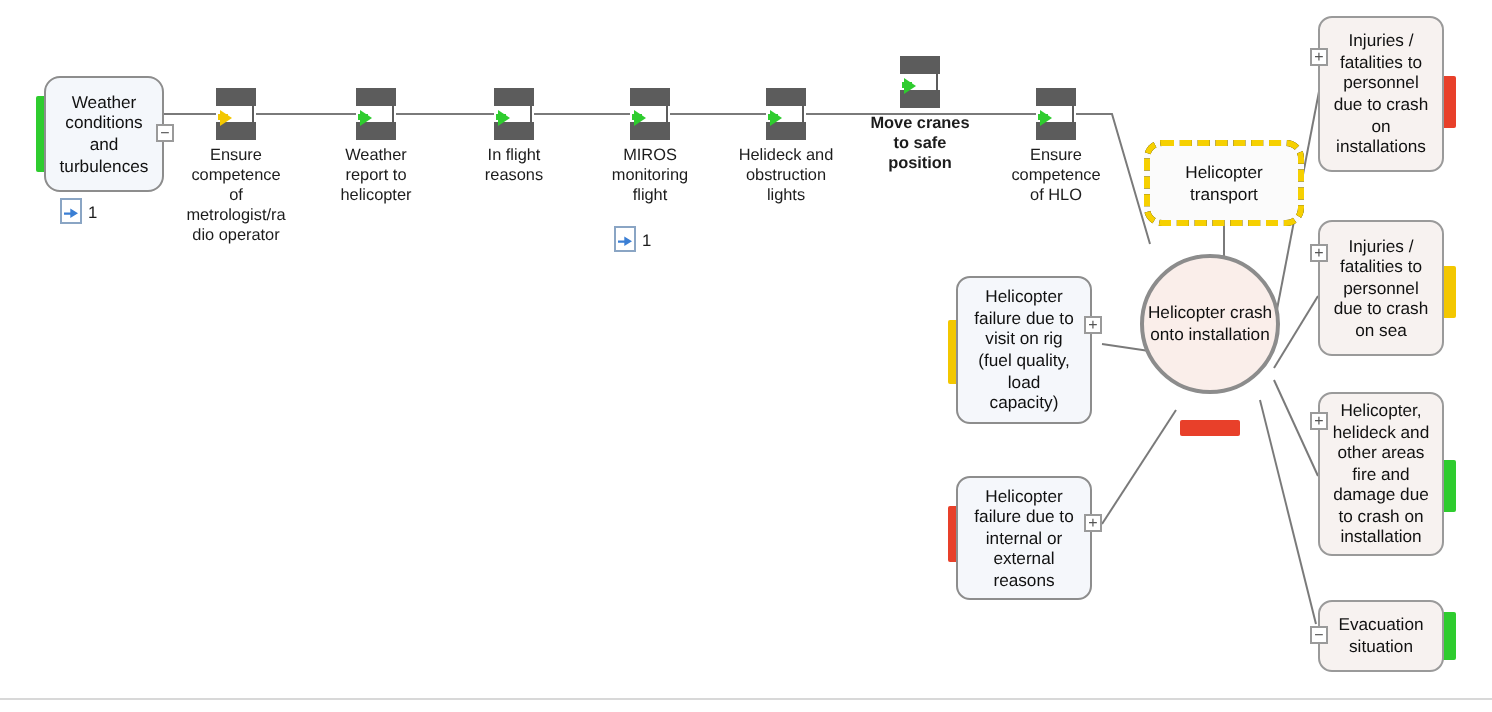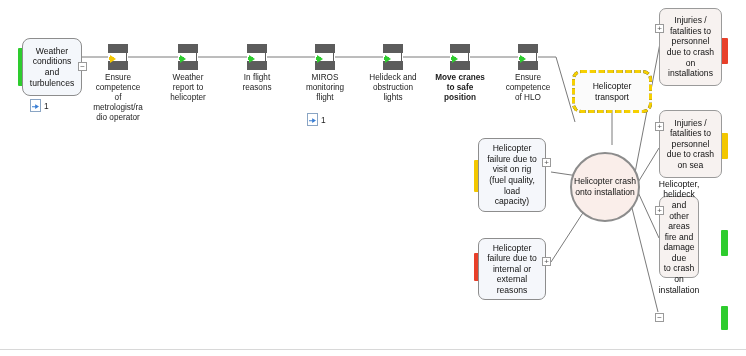--- a/index.html
+++ b/index.html
@@ -321,21 +321,21 @@
         <div class="blk bot"></div>
       <div class="arrowstem" style="background:#2ecc2e;"></div>
       <div class="arrow" style="border-left-color:#2ecc2e;"></div>
       <div class="bracket"></div>
     </div>
     <div class="blabel">Helideck and
 obstruction
 lights</div>
   </div>
 
-  <div class="barrier" style="left:450px; top:44px;font-weight:bold;">
+  <div class="barrier" style="left:450px; top:28px;font-weight:bold;">
     <div class="glyph">
       <div class="blk top"></div>
         <div class="gap"></div>
         <div class="blk bot"></div>
       <div class="arrowstem" style="background:#2ecc2e;"></div>
       <div class="arrow" style="border-left-color:#2ecc2e;"></div>
       <div class="bracket"></div>
     </div>
     <div class="blabel">Move cranes
 to safe
@@ -355,21 +355,21 @@
 competence
 of HLO</div>
   </div>
 
   <div class="node activity" style="left:572px; top:70px; width:80px; height:43px;">
     <span class="activity-inner"></span>
     <span class="nodetext">Helicopter
 transport</span>
   </div>
 
-  <div class="topevent" style="left:570px; top:152px; width:70px; height:70px;">
+  <div class="topevent" style="left:570px; top:127px; width:70px; height:70px;">
     <span class="nodetext">Helicopter
 crash onto
 installation</span>
   </div>
   <div class="bar" style="left:590px; top:210px; width:30px; height:8px; background:#e8402a;"></div>
 
   <div class="bar" style="left:474px; top:160px; height:32px; background:#f3c700;"></div>
   <div class="node threat" style="left:478px; top:138px; width:68px; height:74px;">
     <span class="nodetext">Helicopter
 failure due to
@@ -405,29 +405,33 @@
   <div class="node" style="left:659px; top:110px; width:63px; height:68px;">
     <span class="nodetext">Injuries /
 fatalities to
 personnel
 due to crash
 on sea</span>
   </div>
   <div class="toggle" style="left:655px; top:122px;">+</div>
 
   <div class="bar" style="left:721px; top:230px; height:26px; background:#2ecc2e;"></div>
-  <div class="node" style="left:659px; top:196px; width:40px; height:82px;">
+  <div class="node" style="left:659px; top:196px; width:63px; height:82px;">
     <span class="nodetext">Helicopter,
 helideck and
 other areas
 fire and
 damage due
 to crash on
 installation</span>
   </div>
   <div class="toggle" style="left:655px; top:206px;">+</div>
 
   <div class="bar" style="left:721px; top:306px; height:24px; background:#2ecc2e;"></div>
+  <div class="node" style="left:659px; top:300px; width:63px; height:36px;">
+    <span class="nodetext">Evacuation
+situation</span>
+  </div>
   <div class="toggle" style="left:655px; top:313px;">−</div>
 
   <div class="sep" style="top:349px;"></div>
 
 </div>
 
 </body></html>

